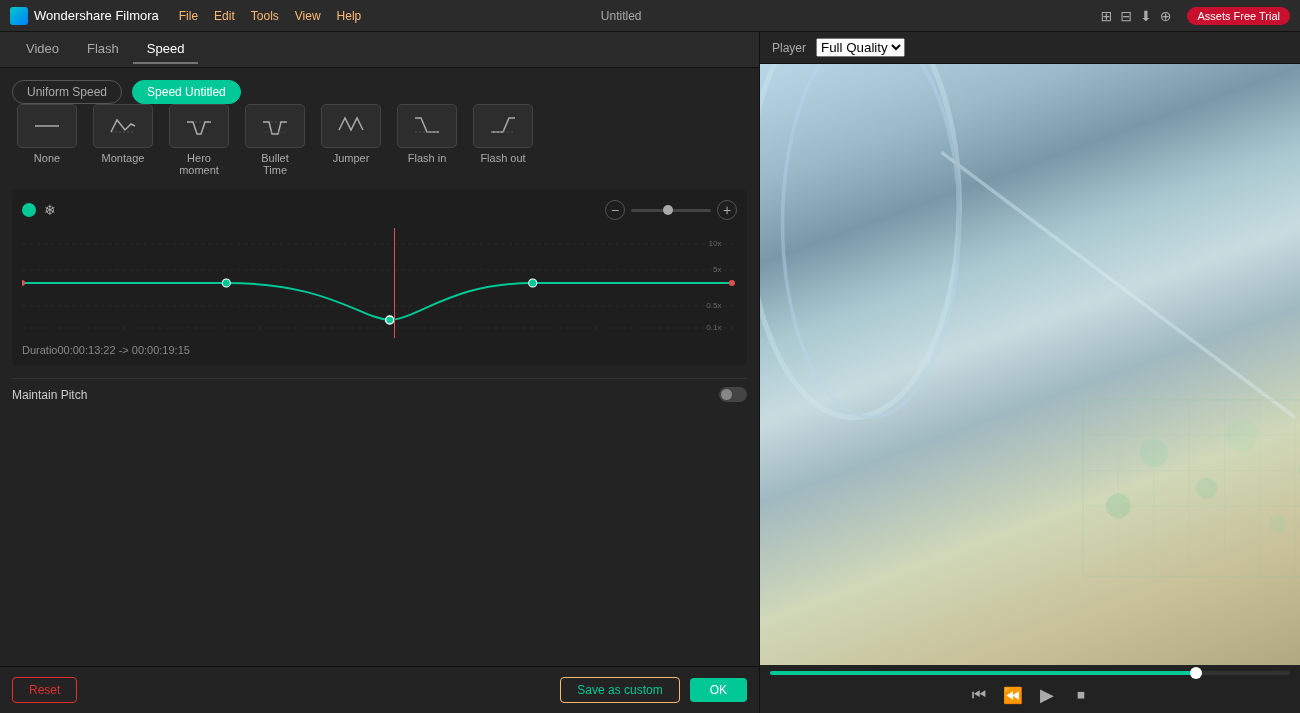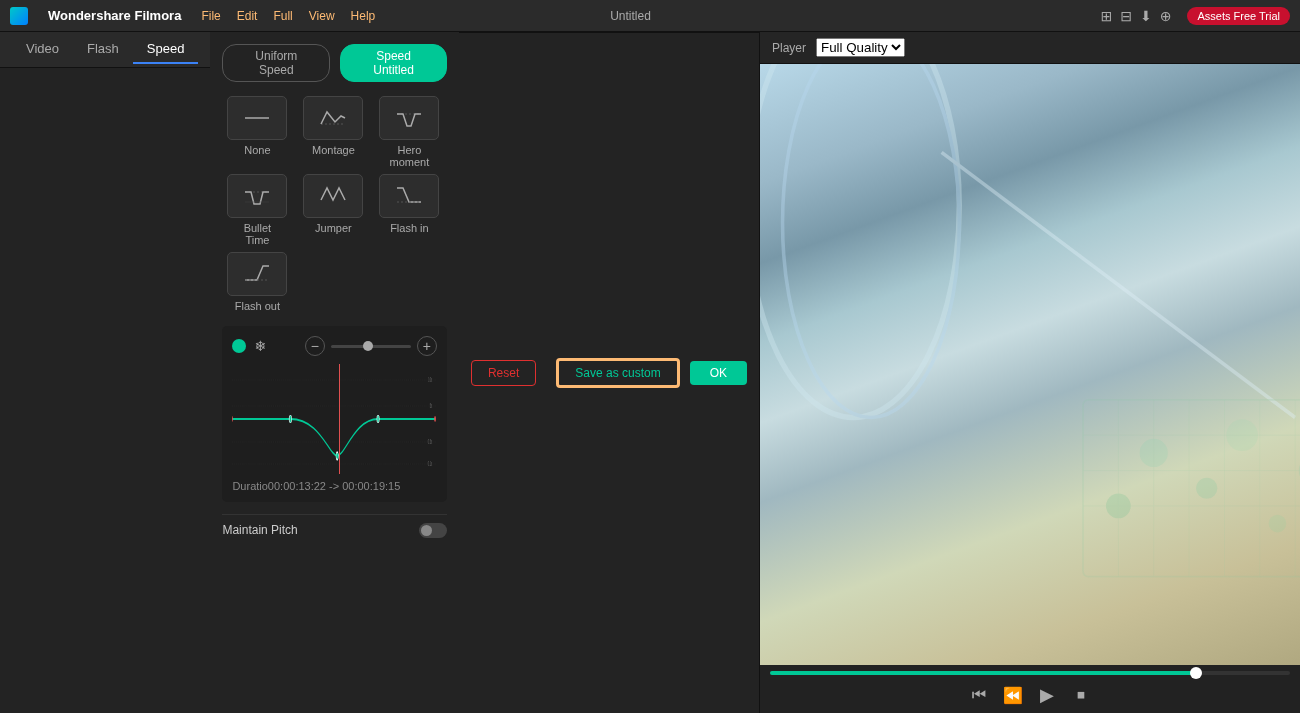--- a/index.html
+++ b/index.html
@@ -1,43 +1,43 @@
 <!DOCTYPE html>
 <html><head>
   <meta charset="utf-8">
   <style>
     * { box-sizing: border-box; margin: 0; padding: 0; }
     body { background: #1a1a1a; color: #ccc; font-family: 'Segoe UI', sans-serif; font-size: 12px; width: 1300px; height: 713px; overflow: hidden; }
 
     
     #topbar { display: flex; align-items: center; background: #2b2b2b; height: 32px; padding: 0 10px; gap: 20px; border-bottom: 1px solid #111; }
-    #topbar .logo { display: flex; align-items: center; gap: 20px; color: #fff; font-size: 13px; font-weight: 700; }
+    #topbar .logo { display: flex; align-items: center; gap: 6px; color: #fff; font-size: 13px; font-weight: 400; }
     #topbar .logo-icon { width: 18px; height: 18px; background: linear-gradient(135deg, #00c8c8, #0080ff); border-radius: 3px; }
     #topbar .menu-items { display: flex; gap: 16px; color: #fdba74; font-size: 12px; }
     #topbar .menu-items span { cursor: pointer; }
     #topbar .title { margin-left: auto; margin-right: auto; color: #aaa; font-size: 12px; }
     #topbar .topbar-right { display: flex; gap: 8px; align-items: center; margin-left: auto; }
     #topbar .assets-btn { background: #c8102e; color: #fff; padding: 3px 10px; border-radius: 12px; font-size: 11px; cursor: pointer; display: flex; align-items: center; gap: 4px; margin-left: 8px; }
 
     
     #main { display: flex; height: calc(713px - 32px); }
 
     
-    #left-panel { width: 760px; display: flex; flex-direction: row; background: #232323; border-right: 1px solid #111; }
+    #left-panel { width: 760px; display: flex; flex-direction: column; background: #232323; border-right: 1px solid #111; }
 
     
     #tab-bar { display: flex; gap: 0; background: #2a2a2a; border-bottom: 1px solid #111; padding: 0 12px; height: 36px; align-items: center; }
     .tab { padding: 6px 14px; cursor: pointer; color: #aaa; font-size: 13px; border-bottom: 2px solid transparent; }
-    .tab.active { color: #fff; border-bottom: 2px solid #3b82f6; }
+    .tab.active { color: #fff; border-bottom: 2px solid #737373; }
 
     
     #speed-panel { flex: 1; overflow-y: auto; padding: 12px; }
 
     
-    #speed-mode-btns { display: flex; gap: 10px; margin-bottom: 14px; }
+    #speed-mode-btns { display: flex; gap: 10px; }
     .mode-btn { padding: 4px 14px; border-radius: 14px; border: 1px solid #555; background: transparent; color: #aaa; cursor: pointer; font-size: 12px; }
     .mode-btn.active { background: #00c896; border-color: #00c896; color: #fff; }
 
     
     #speed-presets { display: flex; gap: 6px; margin-bottom: 14px; flex-wrap: wrap; }
     .preset-item { display: flex; flex-direction: column; align-items: center; width: 70px; cursor: pointer; }
     .preset-icon { width: 60px; height: 44px; border: 1px solid #444; border-radius: 5px; background: #2d2d2d; display: flex; align-items: center; justify-content: center; margin-bottom: 4px; }
     .preset-item.selected .preset-icon { border: 2px solid #e0453a; }
     .preset-label { font-size: 11px; color: #aaa; text-align: center; }
 
@@ -51,29 +51,29 @@
     .zoom-slider-track { width: 80px; height: 3px; background: #444; border-radius: 2px; position: relative; }
     .zoom-slider-thumb { width: 10px; height: 10px; background: #aaa; border-radius: 50%; position: absolute; top: -3.5px; left: 40%; }
 
     #graph-canvas-wrap { position: relative; width: 100%; height: 110px; }
     .graph-svg { width: 100%; height: 110px; }
     .graph-playhead { position: absolute; top: 0; left: 52%; width: 1px; height: 100%; background: #e05050; pointer-events: none; }
 
     #duration-text { font-size: 11px; color: #888; margin-top: 6px; }
 
     
-    #maintain-pitch { display: flex; align-items: flex-start; justify-content: space-between; padding: 8px 0; border-top: 1px solid #333; }
+    #maintain-pitch { display: flex; align-items: center; justify-content: space-between; padding: 8px 0; border-top: 1px solid #333; }
     .toggle-sm { width: 28px; height: 15px; background: #444; border-radius: 8px; position: relative; cursor: pointer; }
     .toggle-sm .knob { width: 11px; height: 11px; background: #888; border-radius: 50%; position: absolute; top: 2px; left: 2px; transition: left 0.2s; }
 
     
     #panel-actions { display: flex; align-items: center; padding: 10px 12px; gap: 10px; border-top: 1px solid #111; }
     .reset-btn { background: transparent; border: 1px solid #e03030; color: #e03030; padding: 5px 16px; border-radius: 4px; cursor: pointer; font-size: 12px; }
     .spacer { flex: 1; }
-    .save-custom-btn { background: transparent; border: 3px solid #fdba74; color: #00c896; padding: 5px 16px; border-radius: 4px; cursor: pointer; font-size: 12px; }
+    .save-custom-btn { background: transparent; border: 1px solid #fdba74; color: #00c896; padding: 5px 16px; border-radius: 4px; cursor: pointer; font-size: 12px; }
     .ok-btn { background: #00c896; border: none; color: #fff; padding: 5px 20px; border-radius: 4px; cursor: pointer; font-size: 12px; }
 
     
     #right-panel { flex: 1; display: flex; flex-direction: column; background: #1a1a1a; }
     #player-header { display: flex; align-items: center; padding: 6px 12px; background: #252525; border-bottom: 1px solid #111; gap: 10px; }
     #player-header .player-label { color: #aaa; font-size: 12px; }
 
     #video-preview { flex: 1; background: #111; display: flex; align-items: center; justify-content: center; overflow: hidden; }
     
     .video-sim { width: 100%; height: 100%; background: linear-gradient(135deg, #a8c8d8 0%, #90b8c8 20%, #78a0b0 40%, #d0e8f0 60%, #b8d0d8 80%, #c8b890 100%); position: relative; }
@@ -89,21 +89,21 @@
 <body>
 
 <div id="topbar">
   <div class="logo">
     <div class="logo-icon"></div>
     <span>Wondershare Filmora</span>
   </div>
   <div class="menu-items">
     <span>File</span>
     <span>Edit</span>
-    <span>Full</span>
+    <span>Tools</span>
     <span>View</span>
     <span>Help</span>
   </div>
   <div class="title">Untitled</div>
   <div class="topbar-right">
 
     <span style="color:#aaa;font-size:14px;cursor:pointer;">⊞</span>
     <span style="color:#aaa;font-size:14px;cursor:pointer;">⊟</span>
     <span style="color:#aaa;font-size:14px;cursor:pointer;">⬇</span>
     <span style="color:#aaa;font-size:14px;cursor:pointer;">⊕</span>

